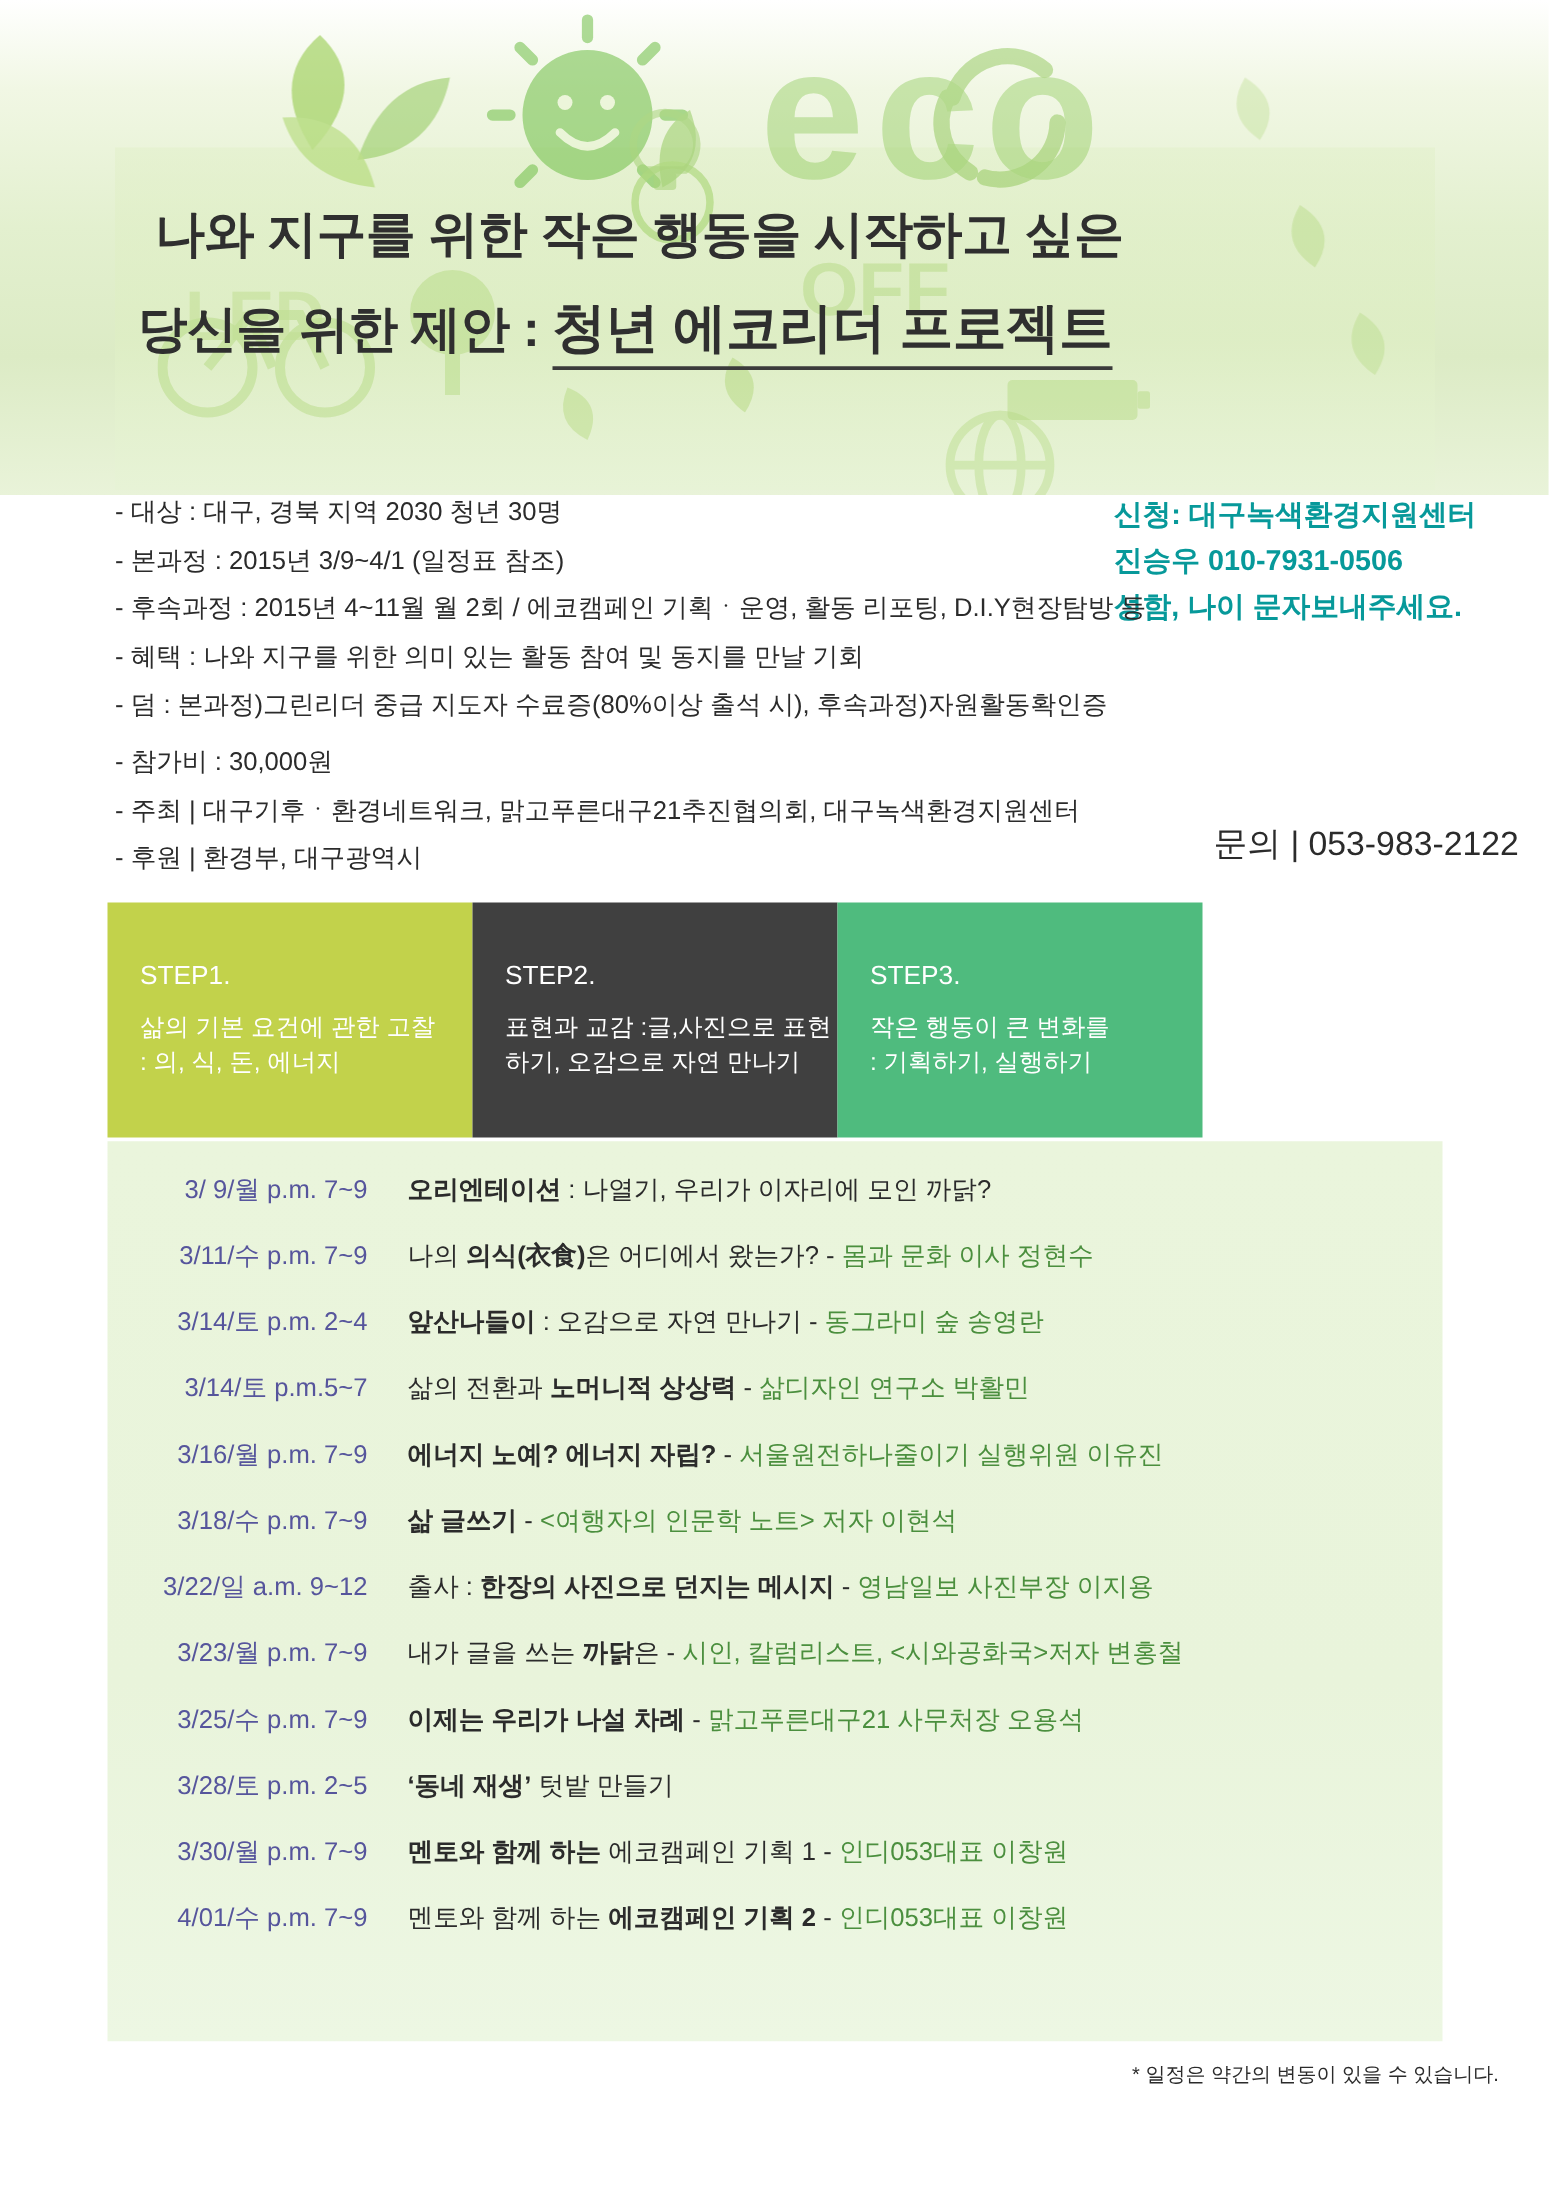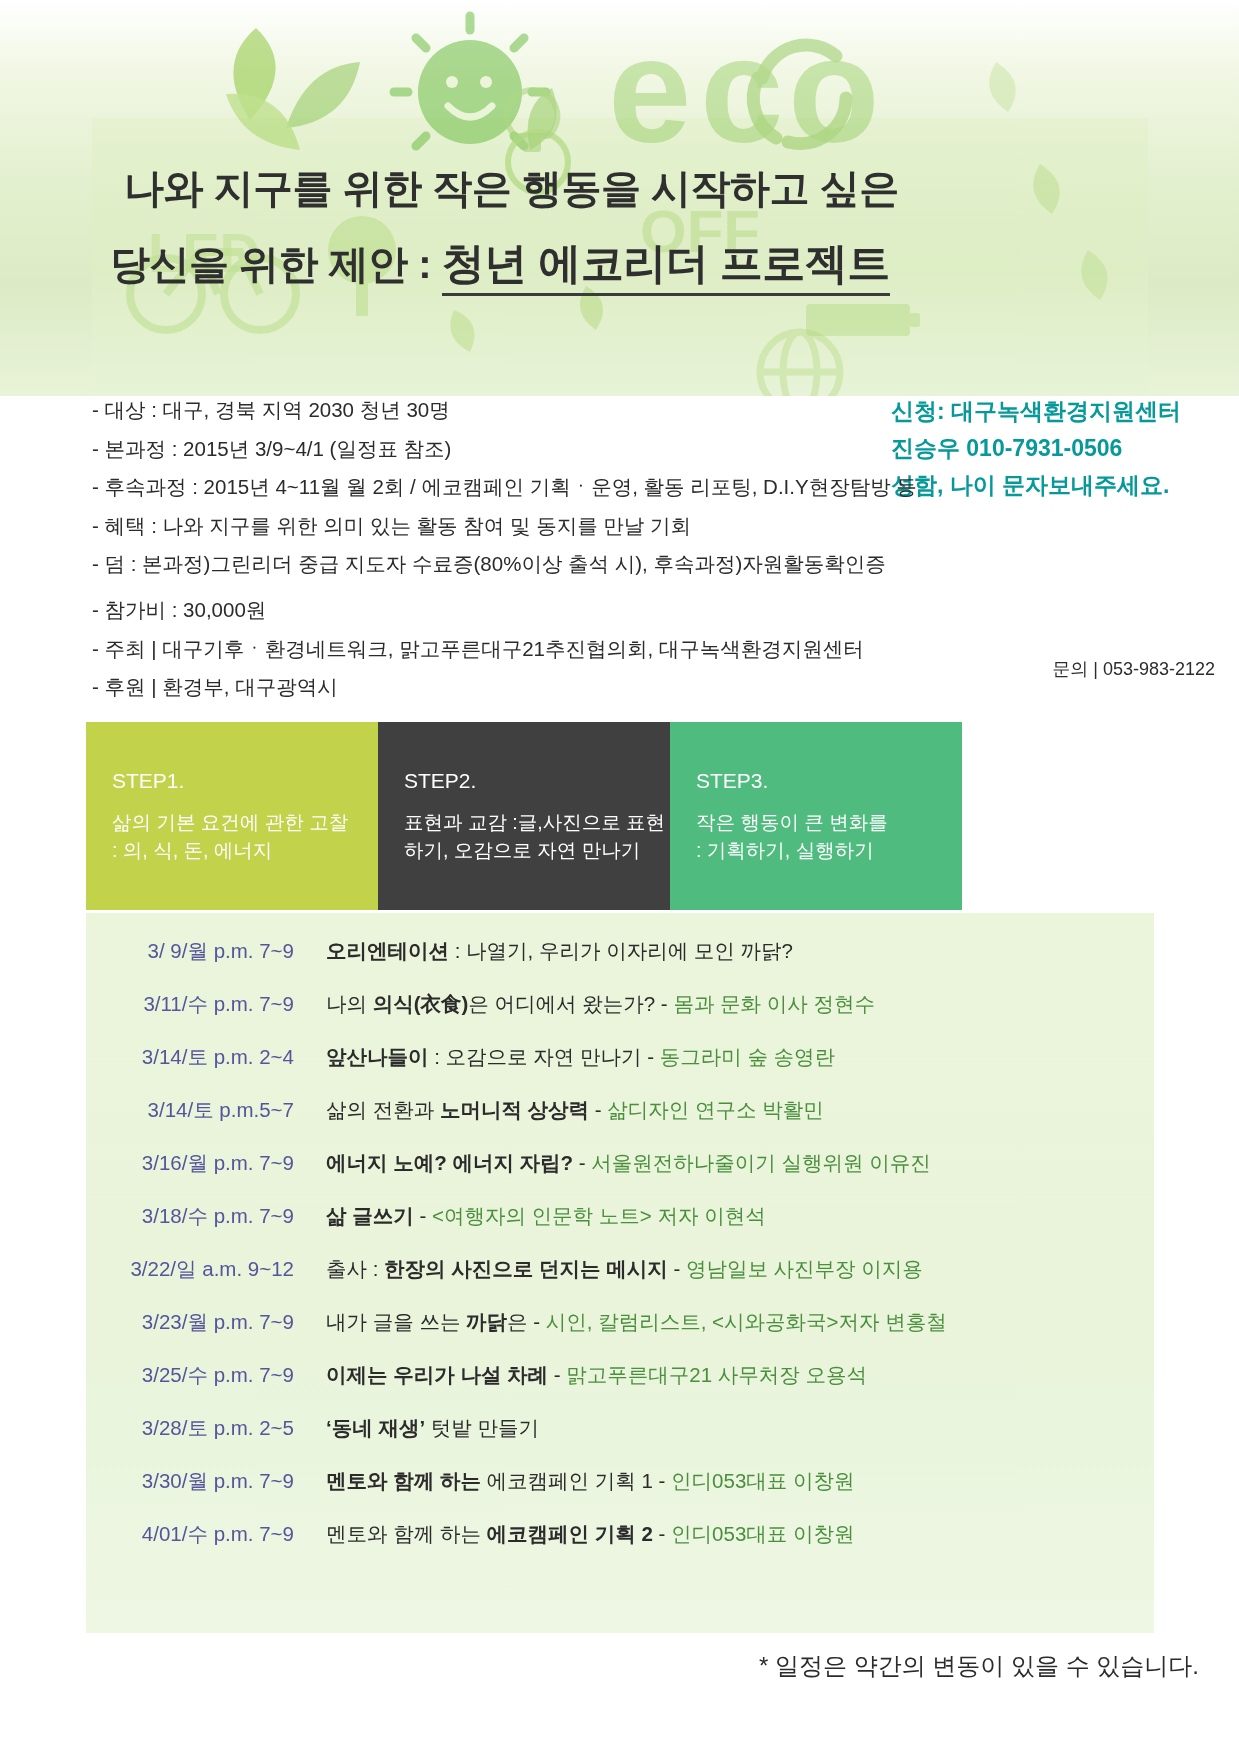--- a/index.html
+++ b/index.html
@@ -106,21 +106,21 @@
   .info-list2 {
     position: absolute;
     left: 92px;
     top: 200px;
     width: 1060px;
   }
   .inquiry {
     position: absolute;
     right: 24px;
     top: 257px;
-    font-size: 18px;
+    font-size: 27px;
     color: #2b2b2b;
     white-space: nowrap;
   }
 
   
   .steps {
     position: absolute;
     left: 86px;
     top: 722px;
     width: 876px;
@@ -175,21 +175,21 @@
     color: #2b2b2b;
     white-space: nowrap;
   }
   .stext b { font-weight: bold; }
   .stext .spk { color: #4b8f3e; }
 
   .footnote {
     position: absolute;
     right: 40px;
     top: 1650px;
-    font-size: 24px;
+    font-size: 16px;
     color: #2b2b2b;
     white-space: nowrap;
   }
 </style>
 </head>
 <body>
 
 <div class="hero">
   <div class="hero-bg"></div>
   <div class="hero-band"></div>

